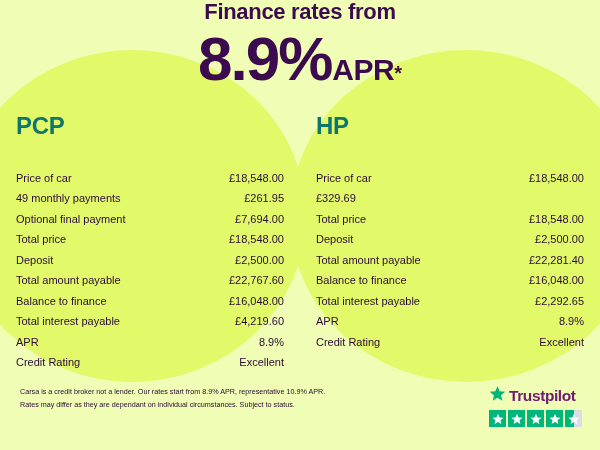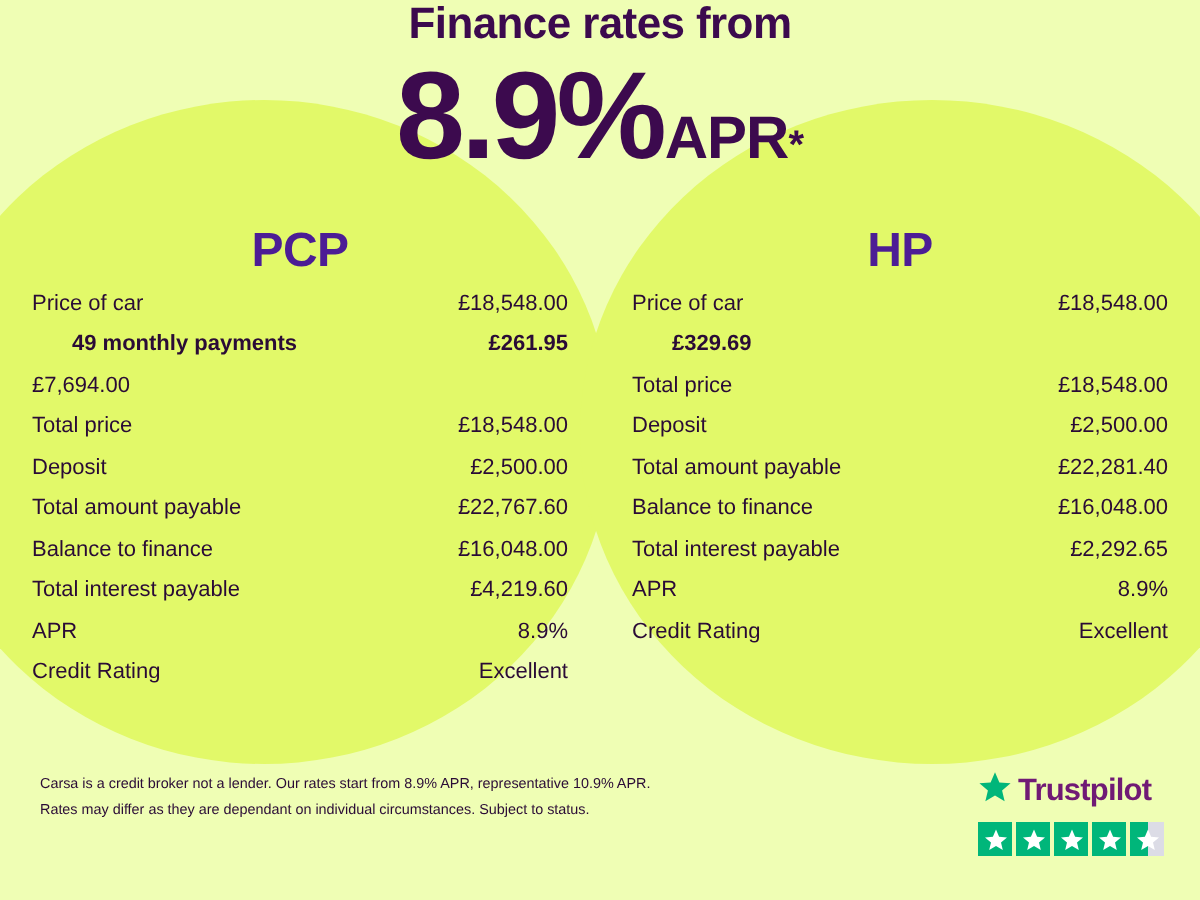--- a/index.html
+++ b/index.html
@@ -87,41 +87,40 @@
   
   .tables {
     display: flex;
     margin-top: 22px;
   }
   .table-col {
     width: 300px;
     padding: 0 16px;
   }
   .col-heading {
-    text-align: center;
     font-size: 24px;
     font-weight: 700;
-    color: #4c1d95;
+    color: #0f766e;
     letter-spacing: -0.3px;
-    margin-bottom: 2px;
+    margin-bottom: 28px;
   }
   .rows { display: flex; flex-direction: column; }
   .row {
     display: flex;
     justify-content: space-between;
     align-items: baseline;
     font-size: 11px;
     color: #2a0b36;
     padding: 3.4px 0;
     line-height: 1.25;
   }
   .row .label { text-align: left; white-space: nowrap; }
   .row .value { white-space: nowrap; }
   .row.bold .label,
-  .row.bold .value { font-weight: 700; margin-left: 20px; }
+  .row.bold .value { font-weight: 400; }
 
   
   .footer {
     position: absolute;
     left: 0;
     bottom: 0;
     width: 600px;
     height: 70px;
     padding-left: 38px;
   }
@@ -205,20 +204,21 @@
       <div class="rows" id="rows-pcp">
           <div class="row">
             <span class="label">Price of car</span>
             <span class="value">£18,548.00</span>
           </div>
           <div class="row bold">
             <span class="label">49 monthly payments</span>
             <span class="value">£261.95</span>
           </div>
           <div class="row">
+            <span class="label">Optional final payment</span>
             <span class="value">£7,694.00</span>
           </div>
           <div class="row">
             <span class="label">Total price</span>
             <span class="value">£18,548.00</span>
           </div>
           <div class="row">
             <span class="label">Deposit</span>
             <span class="value">£2,500.00</span>
           </div>

